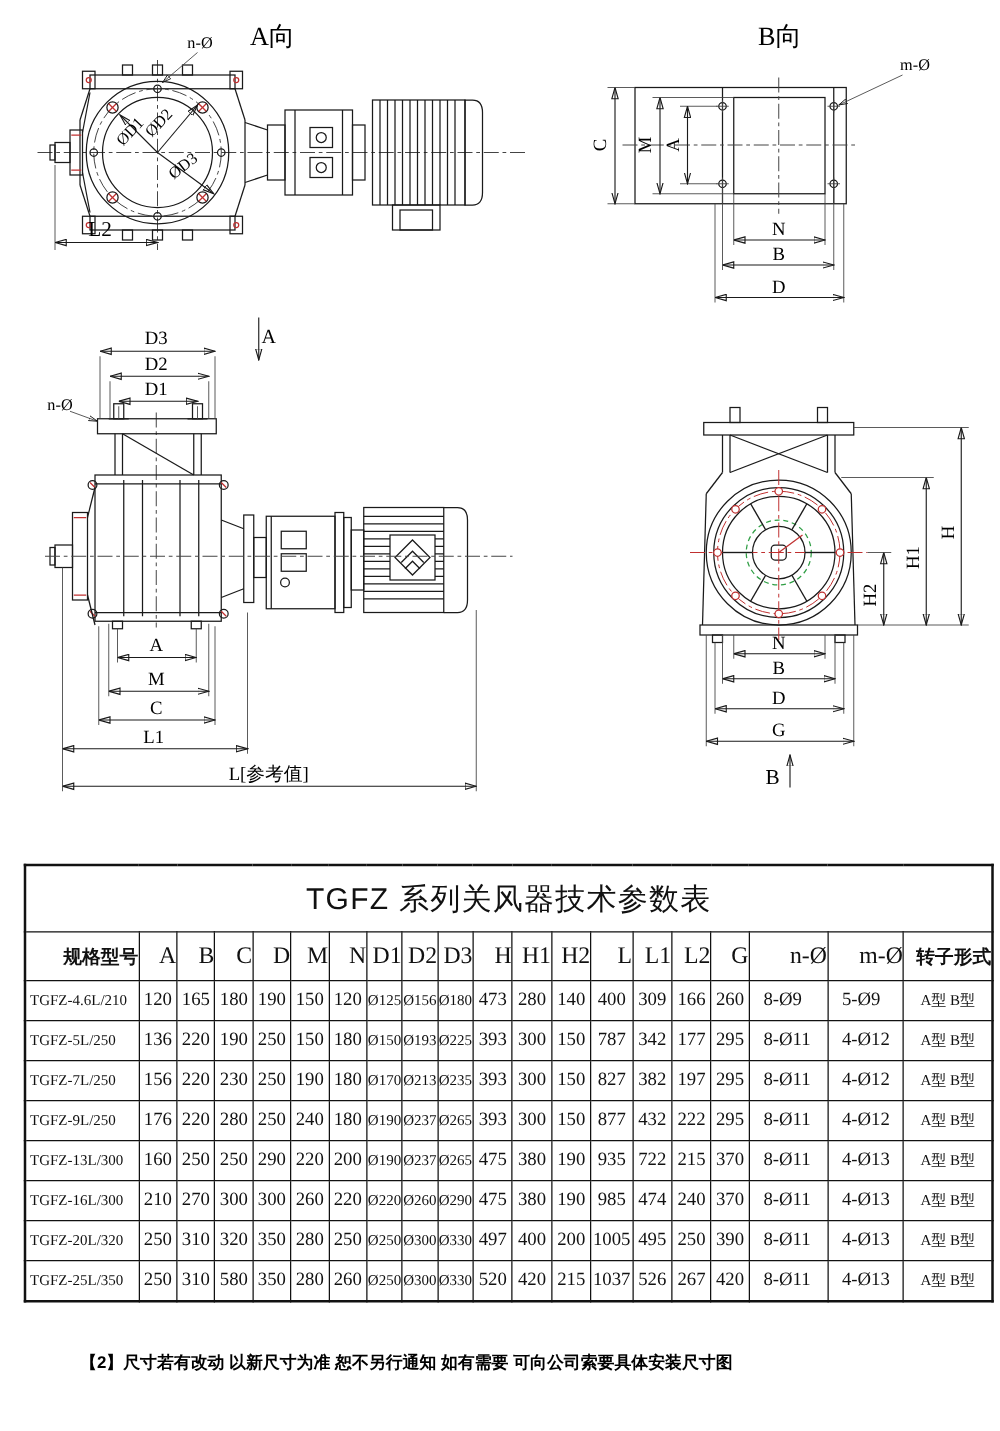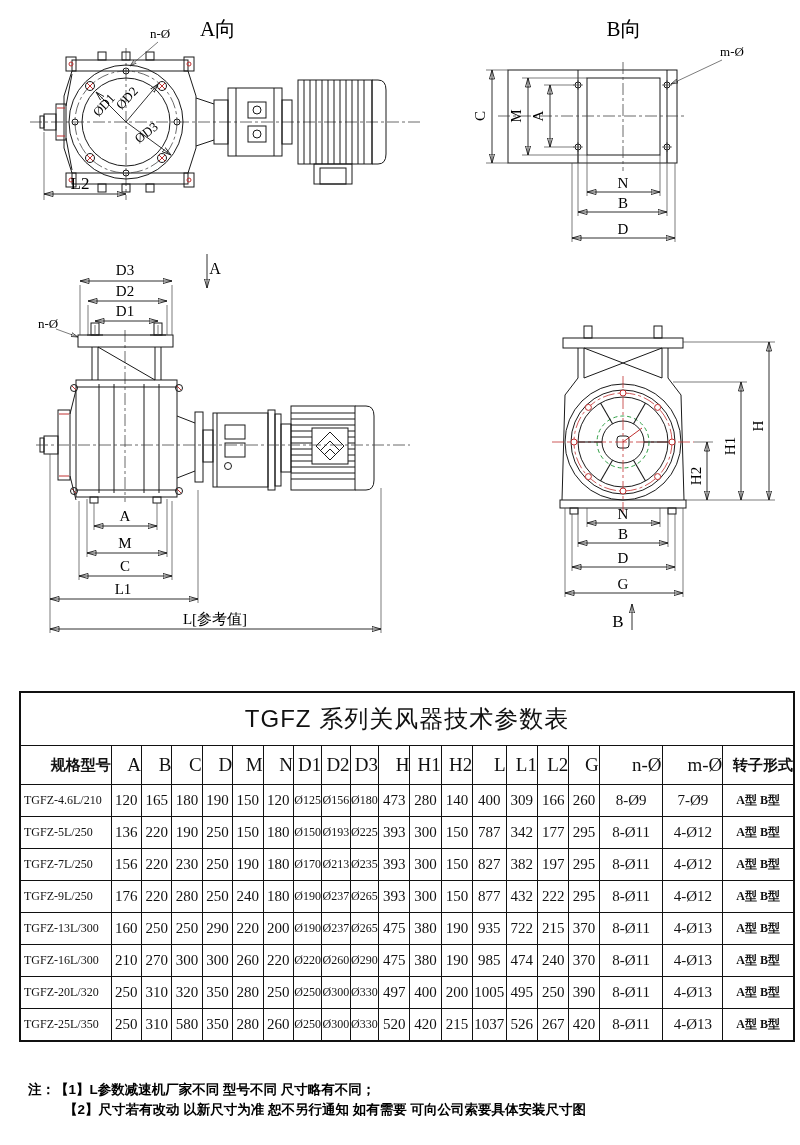--- a/index.html
+++ b/index.html
@@ -25,22 +25,22 @@
   table,td,th{border:1px solid #111;}
   table{border-width:2px;}
   td,th{padding:0;text-align:center;vertical-align:middle;overflow:hidden;white-space:nowrap;
         font-family:"Liberation Serif","DejaVu Serif",serif;font-weight:normal;}
   .tbl-title{height:52px;font-size:24px;letter-spacing:1px;font-family:Liberation Sans, sans-serif;text-align:center;}
   thead tr.hdr th{height:38px;font-size:19px;text-align:right;}
   thead tr.hdr th.model-col,thead tr.hdr th.rotor-col{font-size:15px;font-weight:bold;}
   tbody td{height:31px;font-size:15px;}
   tbody td.model-cell{font-size:12px;text-align:left;padding-left:3px;}
   tbody td.dia-cell{font-size:12px;}
-  tbody td.fit-cell{text-align:center;padding-left:1px;}
-  tbody td.rotor-cell{font-size:12px;font-weight:bold;}
+  tbody td.fit-cell{text-align:left;padding-left:11px;}
+  tbody td.rotor-cell{font-size:12px;font-weight:normal;}
   
   #notes{position:absolute;left:28px;top:1080px;font-size:13.5px;font-weight:bold;line-height:20px;color:#000;}
   #notes .indent{padding-left:36px;}
 </style>
 </head>
 <body>
 
 <div id="canvas">
 
 <svg width="0" height="0" style="position:absolute" aria-hidden="true">
@@ -464,21 +464,21 @@
             <td class="dia-cell">Ø156</td>
             <td class="dia-cell">Ø180</td>
             <td>473</td>
             <td>280</td>
             <td>140</td>
             <td>400</td>
             <td>309</td>
             <td>166</td>
             <td>260</td>
             <td class="fit-cell">8-Ø9</td>
-            <td class="fit-cell">7-Ø9</td>
+            <td class="fit-cell">5-Ø9</td>
             <td class="rotor-cell">A型 B型</td>
           </tr>
           <tr>
             <td class="model-cell">TGFZ-5L/250</td>
             <td>136</td>
             <td>220</td>
             <td>190</td>
             <td>250</td>
             <td>150</td>
             <td>180</td>
@@ -626,17 +626,16 @@
             <td>420</td>
             <td class="fit-cell">8-Ø11</td>
             <td class="fit-cell">4-Ø13</td>
             <td class="rotor-cell">A型 B型</td>
           </tr>
         </tbody>
   </table>
 </div>
 
 <div id="notes">
-  <div class="note-line"><span>注：</span><span>【1】L参数减速机厂家不同 型号不同 尺寸略有不同；</span></div>
   <div class="note-line indent">【2】尺寸若有改动 以新尺寸为准 恕不另行通知 如有需要 可向公司索要具体安装尺寸图</div>
 </div>
 
 </div>
 
 </body></html>

